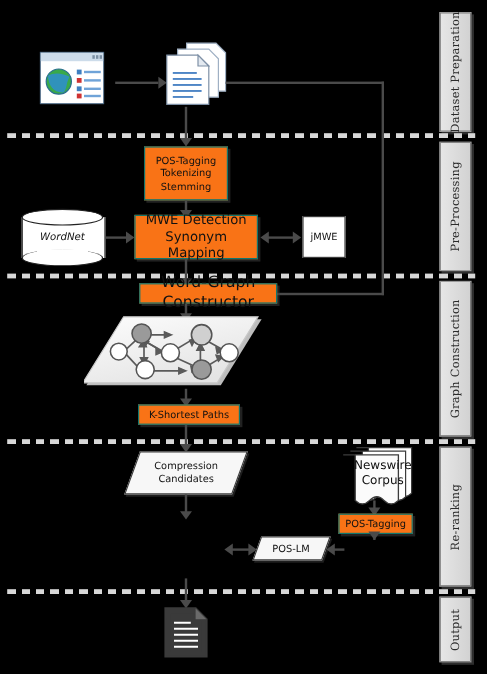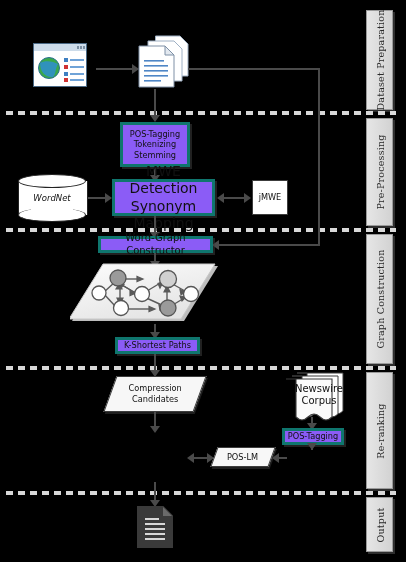--- a/index.html
+++ b/index.html
@@ -1,22 +1,22 @@
 <!DOCTYPE html>
 <html><head>
 <meta charset="utf-8">
 <style>
   html,body{margin:0;padding:0;background:#000;}
   body{width:406px;height:562px;position:relative;overflow:hidden;
        font-family:"DejaVu Sans","Liberation Sans",sans-serif;}
   #stage{position:absolute;left:0;top:0;width:406px;height:562px;background:#000;}
 
   
-  .box{position:absolute;box-sizing:border-box;background:#8b5cf6;
-       border:3px solid #0f766e;color:#111;display:flex;align-items:center;
+  .box{position:absolute;box-sizing:border-box;background:#f97316;
+       border:1px solid #0f766e;color:#111;display:flex;align-items:center;
        justify-content:center;text-align:center;line-height:1.25;
        box-shadow:2px 2px 0 rgba(60,60,60,.55);}
   .box span{display:block;}
   .plain{background:#fff;box-shadow:none;border:1px solid #3c3c3c;}
 
   
   .lane{position:absolute;box-sizing:border-box;width:27px;
         background:linear-gradient(to right,#e6e6e6,#d2d2d2);
         border:1px solid #9a9a9a;box-shadow:2px 2px 0 rgba(90,90,90,.5);}
   .lane .lbl{position:absolute;left:50%;top:50%;
@@ -143,39 +143,39 @@
     <div class="bot"></div>
     <div class="top"></div>
     <div class="cap">
         <span>WordNet</span>
       </div>
   </div>
 
   <div class="ln hln" style="left:88px;top:197px;width:19px;"></div>
   <div class="arw arw-r" style="left:105px;top:193px;"></div>
 
-  <div class="box" style="left:112px;top:179px;width:103px;height:37px;font-size:14px;">
+  <div class="box" style="left:112px;top:179px;width:103px;height:37px;font-size:11px;">
     <div>
       <span>MWE Detection</span>
       <span>Synonym Mapping</span>
     </div>
   </div>
 
   <div class="arw arw-l" style="left:217px;top:193px;"></div>
   <div class="ln hln" style="left:223px;top:197px;width:22px;"></div>
   <div class="arw arw-r" style="left:244px;top:193px;"></div>
 
   <div class="box plain" style="left:252px;top:180px;width:36px;height:35px;font-size:8.2px;">
     <span>jMWE</span>
   </div>
 
   <div class="ln vln" style="left:154px;top:216px;height:20px;"></div>
   <div class="arw arw-d" style="left:150px;top:232px;"></div>
 
-  <div class="box" style="left:98px;top:236px;width:115px;height:17px;font-size:10px;">
+  <div class="box" style="left:116px;top:236px;width:115px;height:17px;font-size:13px;">
     <span>Word-Graph Constructor</span>
   </div>
 
   <div class="ln vln" style="left:154px;top:253px;height:12px;"></div>
   <div class="arw arw-d" style="left:150px;top:261px;"></div>
 
   <div class="ic" style="left:70px;top:263px;width:170px;height:63px;">
     <svg width="170" height="63" viewBox="0 0 170 63">
       <defs>
         <linearGradient id="pg" x1="0" y1="0" x2="0.6" y2="1">

